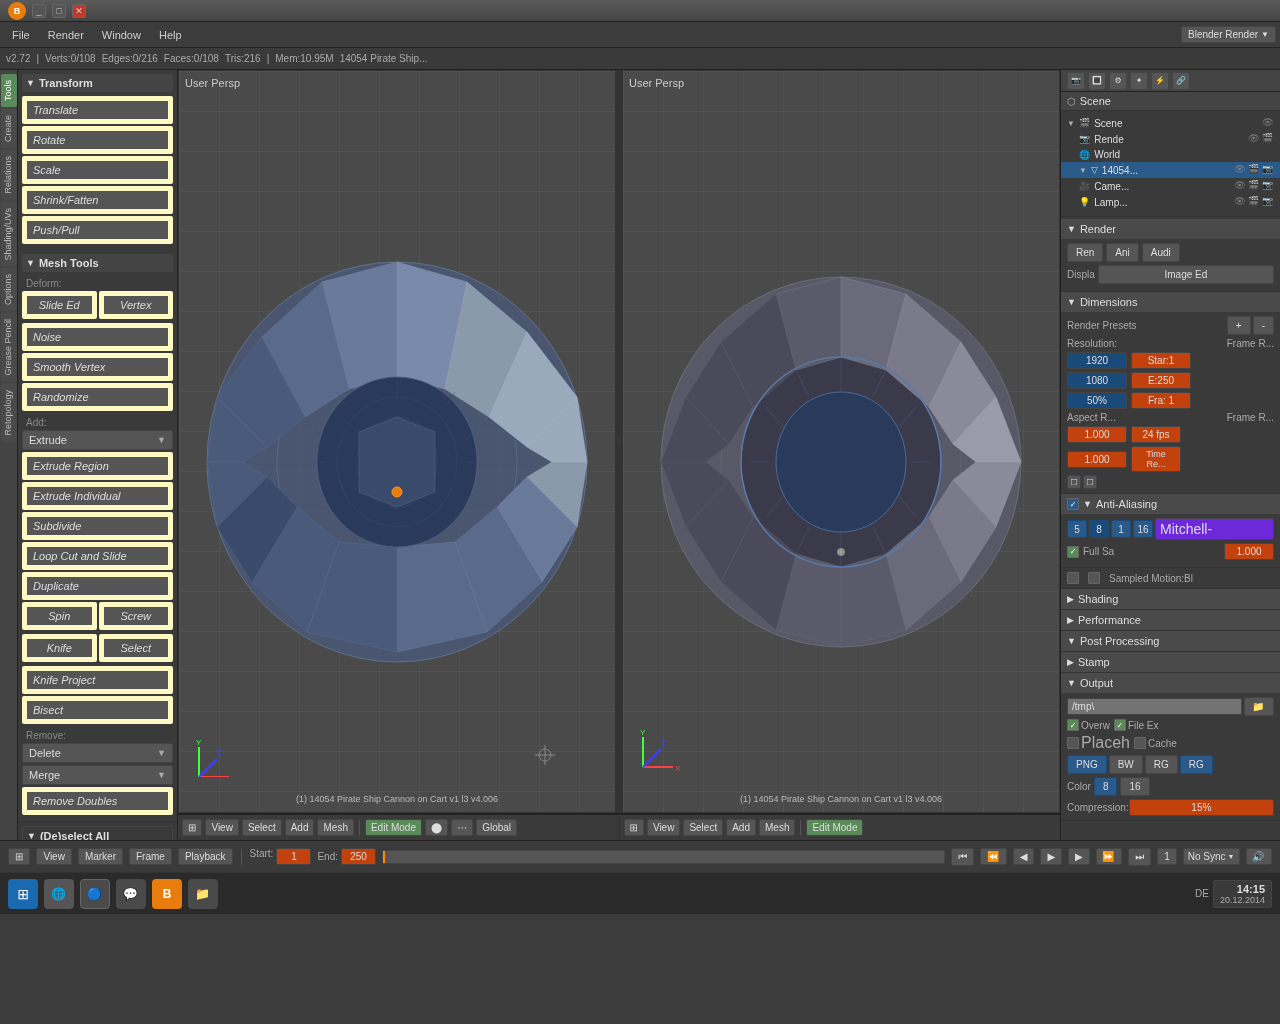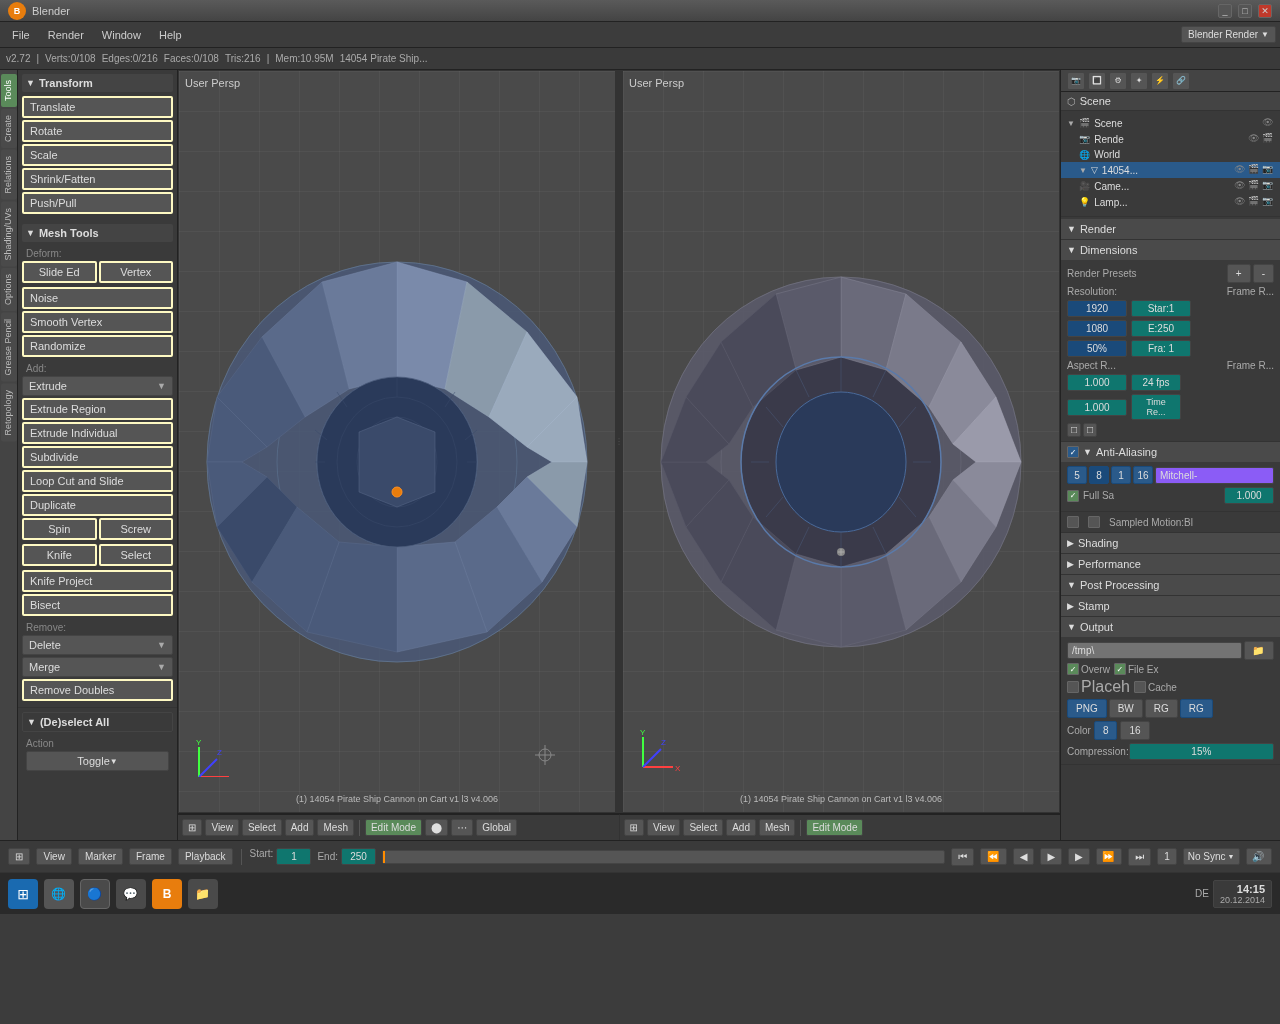--- a/index.html
+++ b/index.html
@@ -135,28 +135,29 @@
       font-size: 11px;
       font-weight: bold;
       color: #ddd;
     }
     .panel-header .arrow { font-size: 9px; }
 
     .tool-btn {
       display: block;
       width: 100%;
       background: #555;
-      border: 2px solid #fef9c3;
+      border: 5px solid #fef9c3;
       color: #ddd;
       padding: 3px 6px;
       margin-bottom: 2px;
       border-radius: 2px;
       cursor: pointer;
       font-size: 11px;
       text-align: left;
+      font-style: italic;
     }
 
     .tool-btn-row {
       display: flex;
       gap: 2px;
       margin-bottom: 2px;
     }
     .tool-btn-row .tool-btn {
       flex: 1;
       text-align: center;
@@ -274,21 +275,21 @@
 
     .prop-row {
       display: flex;
       align-items: center;
       margin-bottom: 3px;
       gap: 4px;
     }
 
     
     .num-field {
-      background: #0f766e;
+      background: #c2410c;
       border: 1px solid #444;
       border-radius: 2px;
       padding: 2px 4px;
       color: #ddd;
       font-size: 10px;
       width: 60px;
       text-align: center;
     }
     .num-field.blue { background: #1a4a7a; }
 
@@ -458,37 +459,36 @@
       width: 20px;
       height: 18px;
       display: flex;
       align-items: center;
       justify-content: center;
       font-size: 10px;
       border-radius: 2px;
       cursor: pointer;
     }
     .aa-filter {
-      background: #8b5cf6;
+      background: #6d28d9;
       border: 1px solid #444;
       color: #ddd;
       padding: 2px 4px;
-      font-size: 10px;
+      font-size: 14px;
       border-radius: 2px;
       flex: 1;
     }
   </style>
 </head>
 <body>
 
 <div id="titlebar">
   <div class="blender-logo">
     <span>B</span>
   </div>
-  <span class="title-text">Blender</span>
   <div class="win-btn min">_</div>
   <div class="win-btn max">□</div>
   <div class="win-btn close">✕</div>
 </div>
 
 <div id="menubar">
   <div class="menu-item">File</div>
   <div class="menu-item">Render</div>
   <div class="menu-item">Window</div>
   <div class="menu-item">Help</div>
@@ -885,20 +885,31 @@
         </div>
       </div>
     </div>
 
     <div style="height:1px;background:#333;margin:2px 0;"></div>
 
     <div class="right-section">
       <div class="right-section-header">
         <span class="arrow">▼</span>
         <span>Render</span>
+      </div>
+      <div class="right-section-content">
+        <div style="display:flex;gap:3px;margin-bottom:3px;">
+          <div class="render-btn">Ren</div>
+          <div class="render-btn">Ani</div>
+          <div class="render-btn">Audi</div>
+        </div>
+        <div style="display:flex;align-items:center;gap:3px;margin-bottom:3px;">
+          <span style="color:#aaa;font-size:10px;">Displa</span>
+          <div class="render-btn" style="flex:1;text-align:center;">Image Ed</div>
+        </div>
       </div>
     </div>
 
     <div class="right-section">
       <div class="right-section-header">
         <span class="arrow">▼</span>
         <span>Dimensions</span>
       </div>
       <div class="right-section-content">
         <div class="prop-row">

